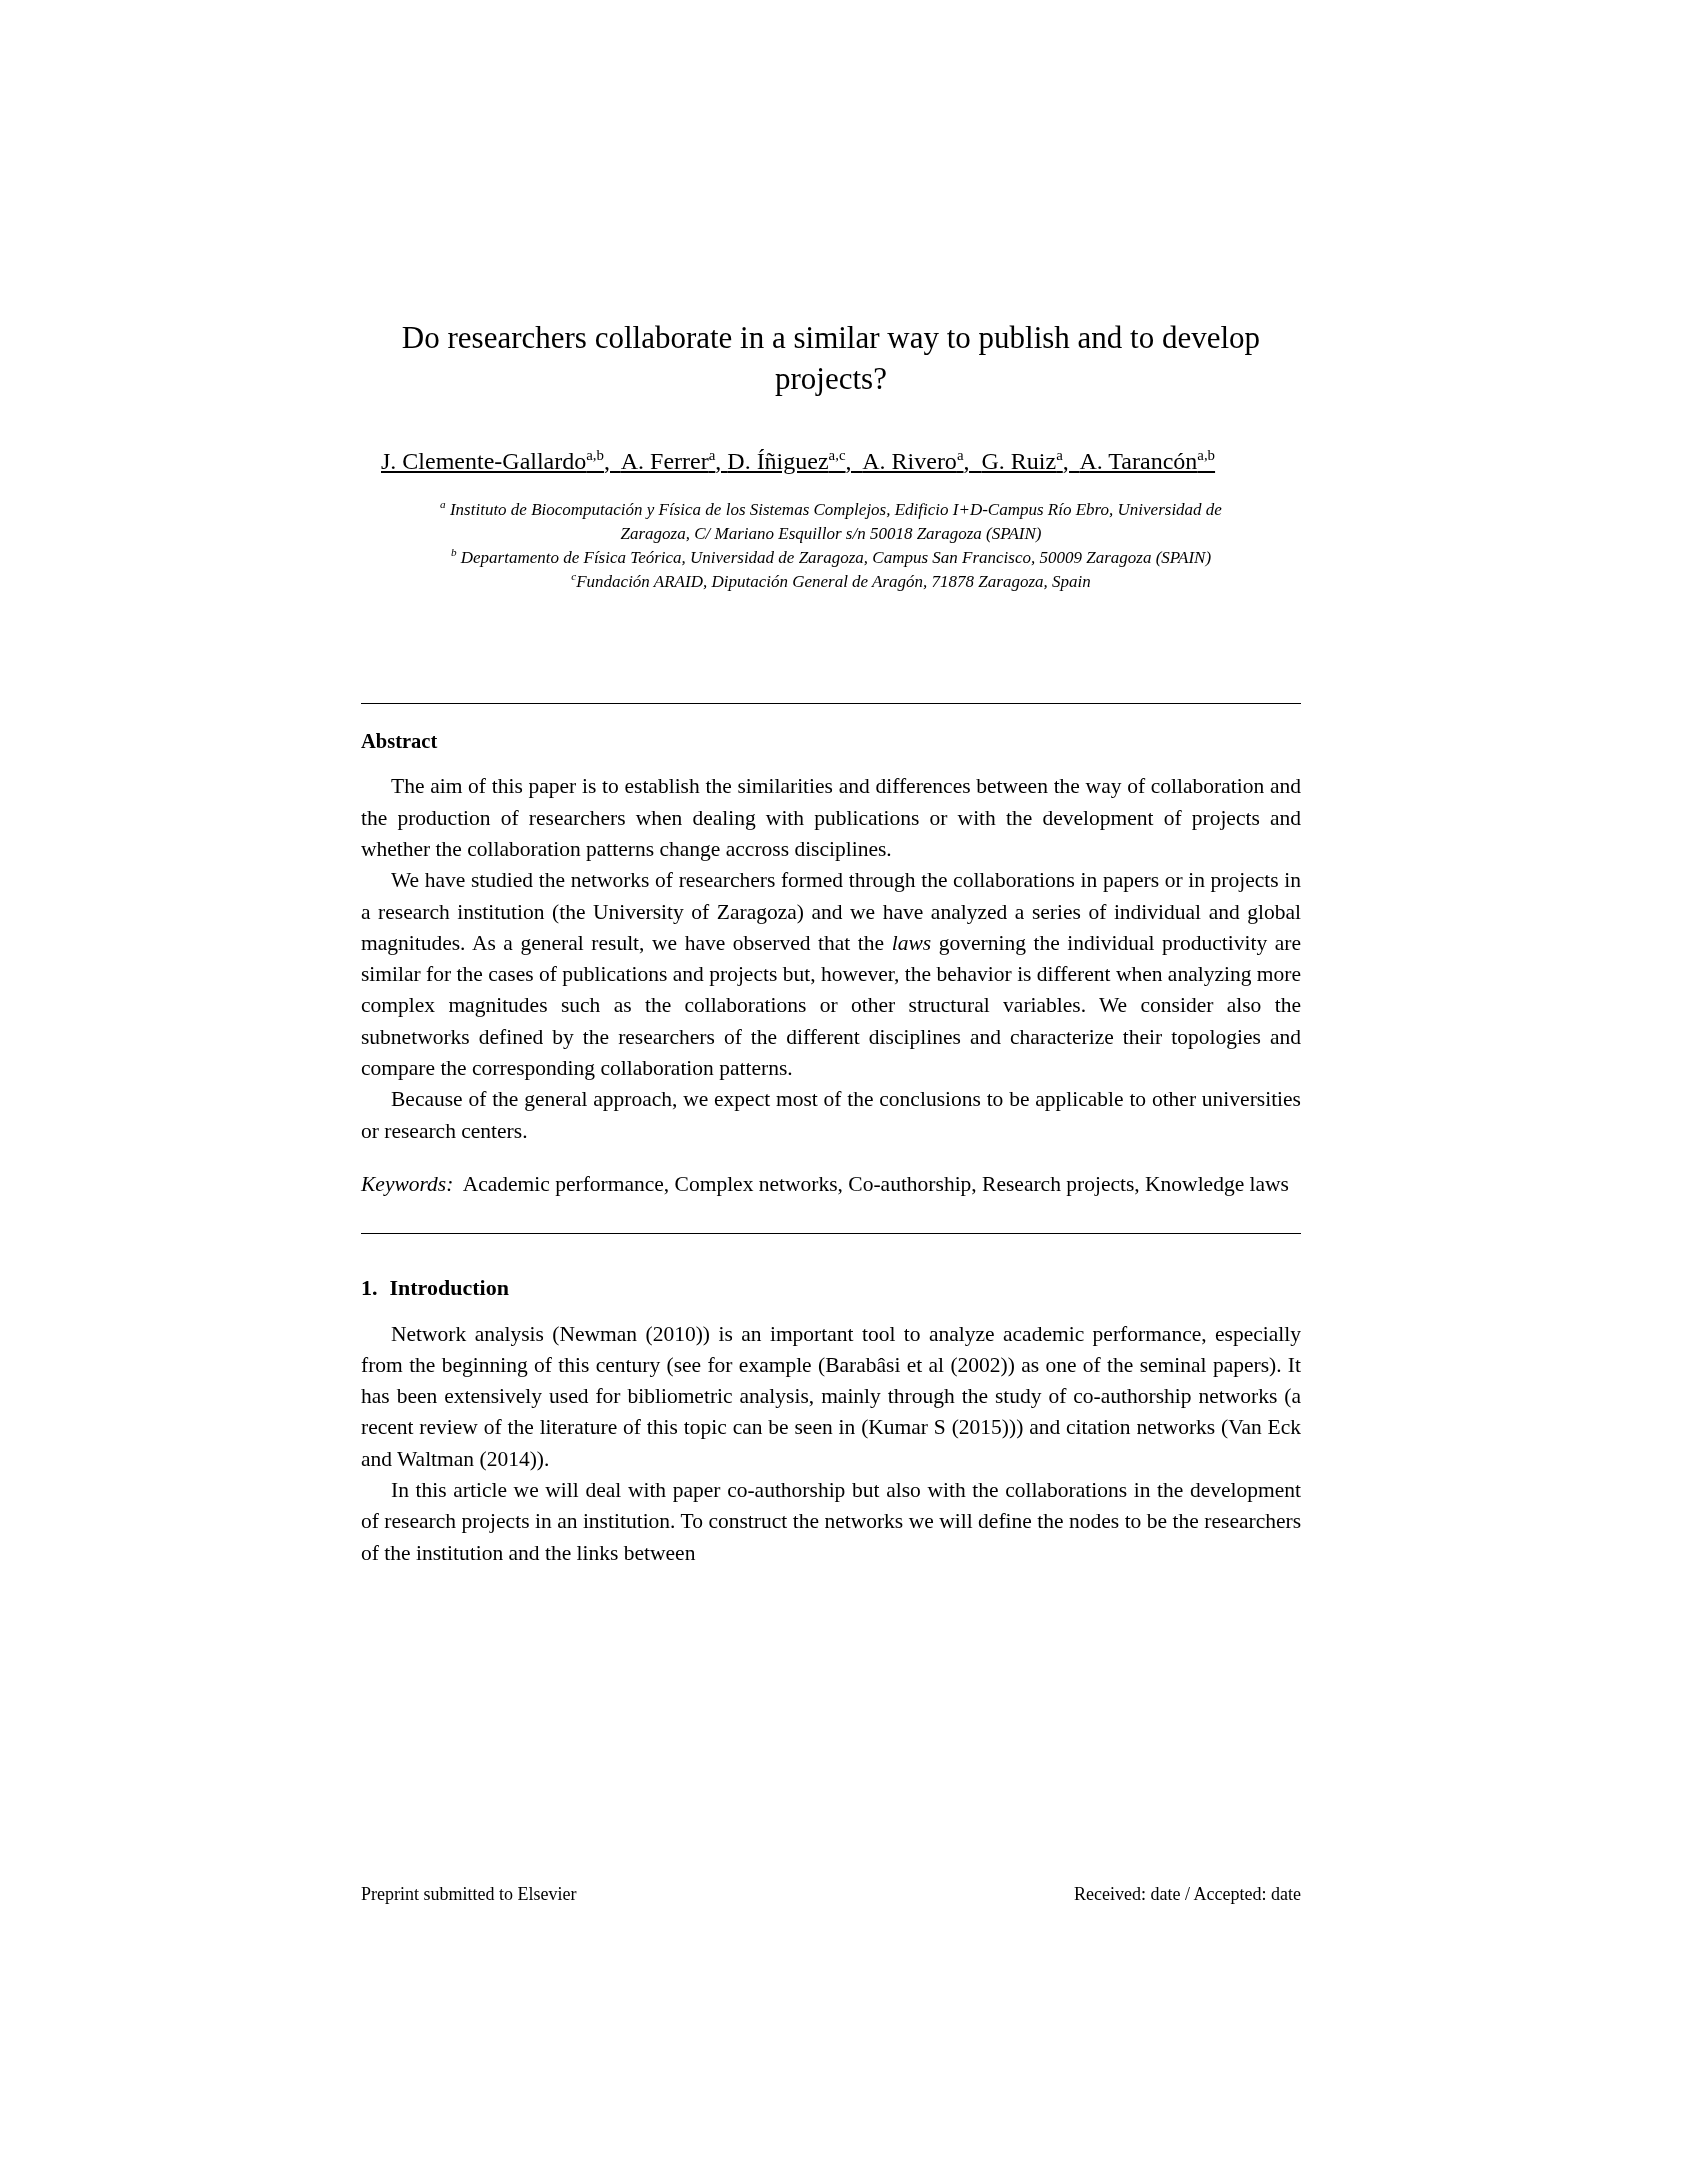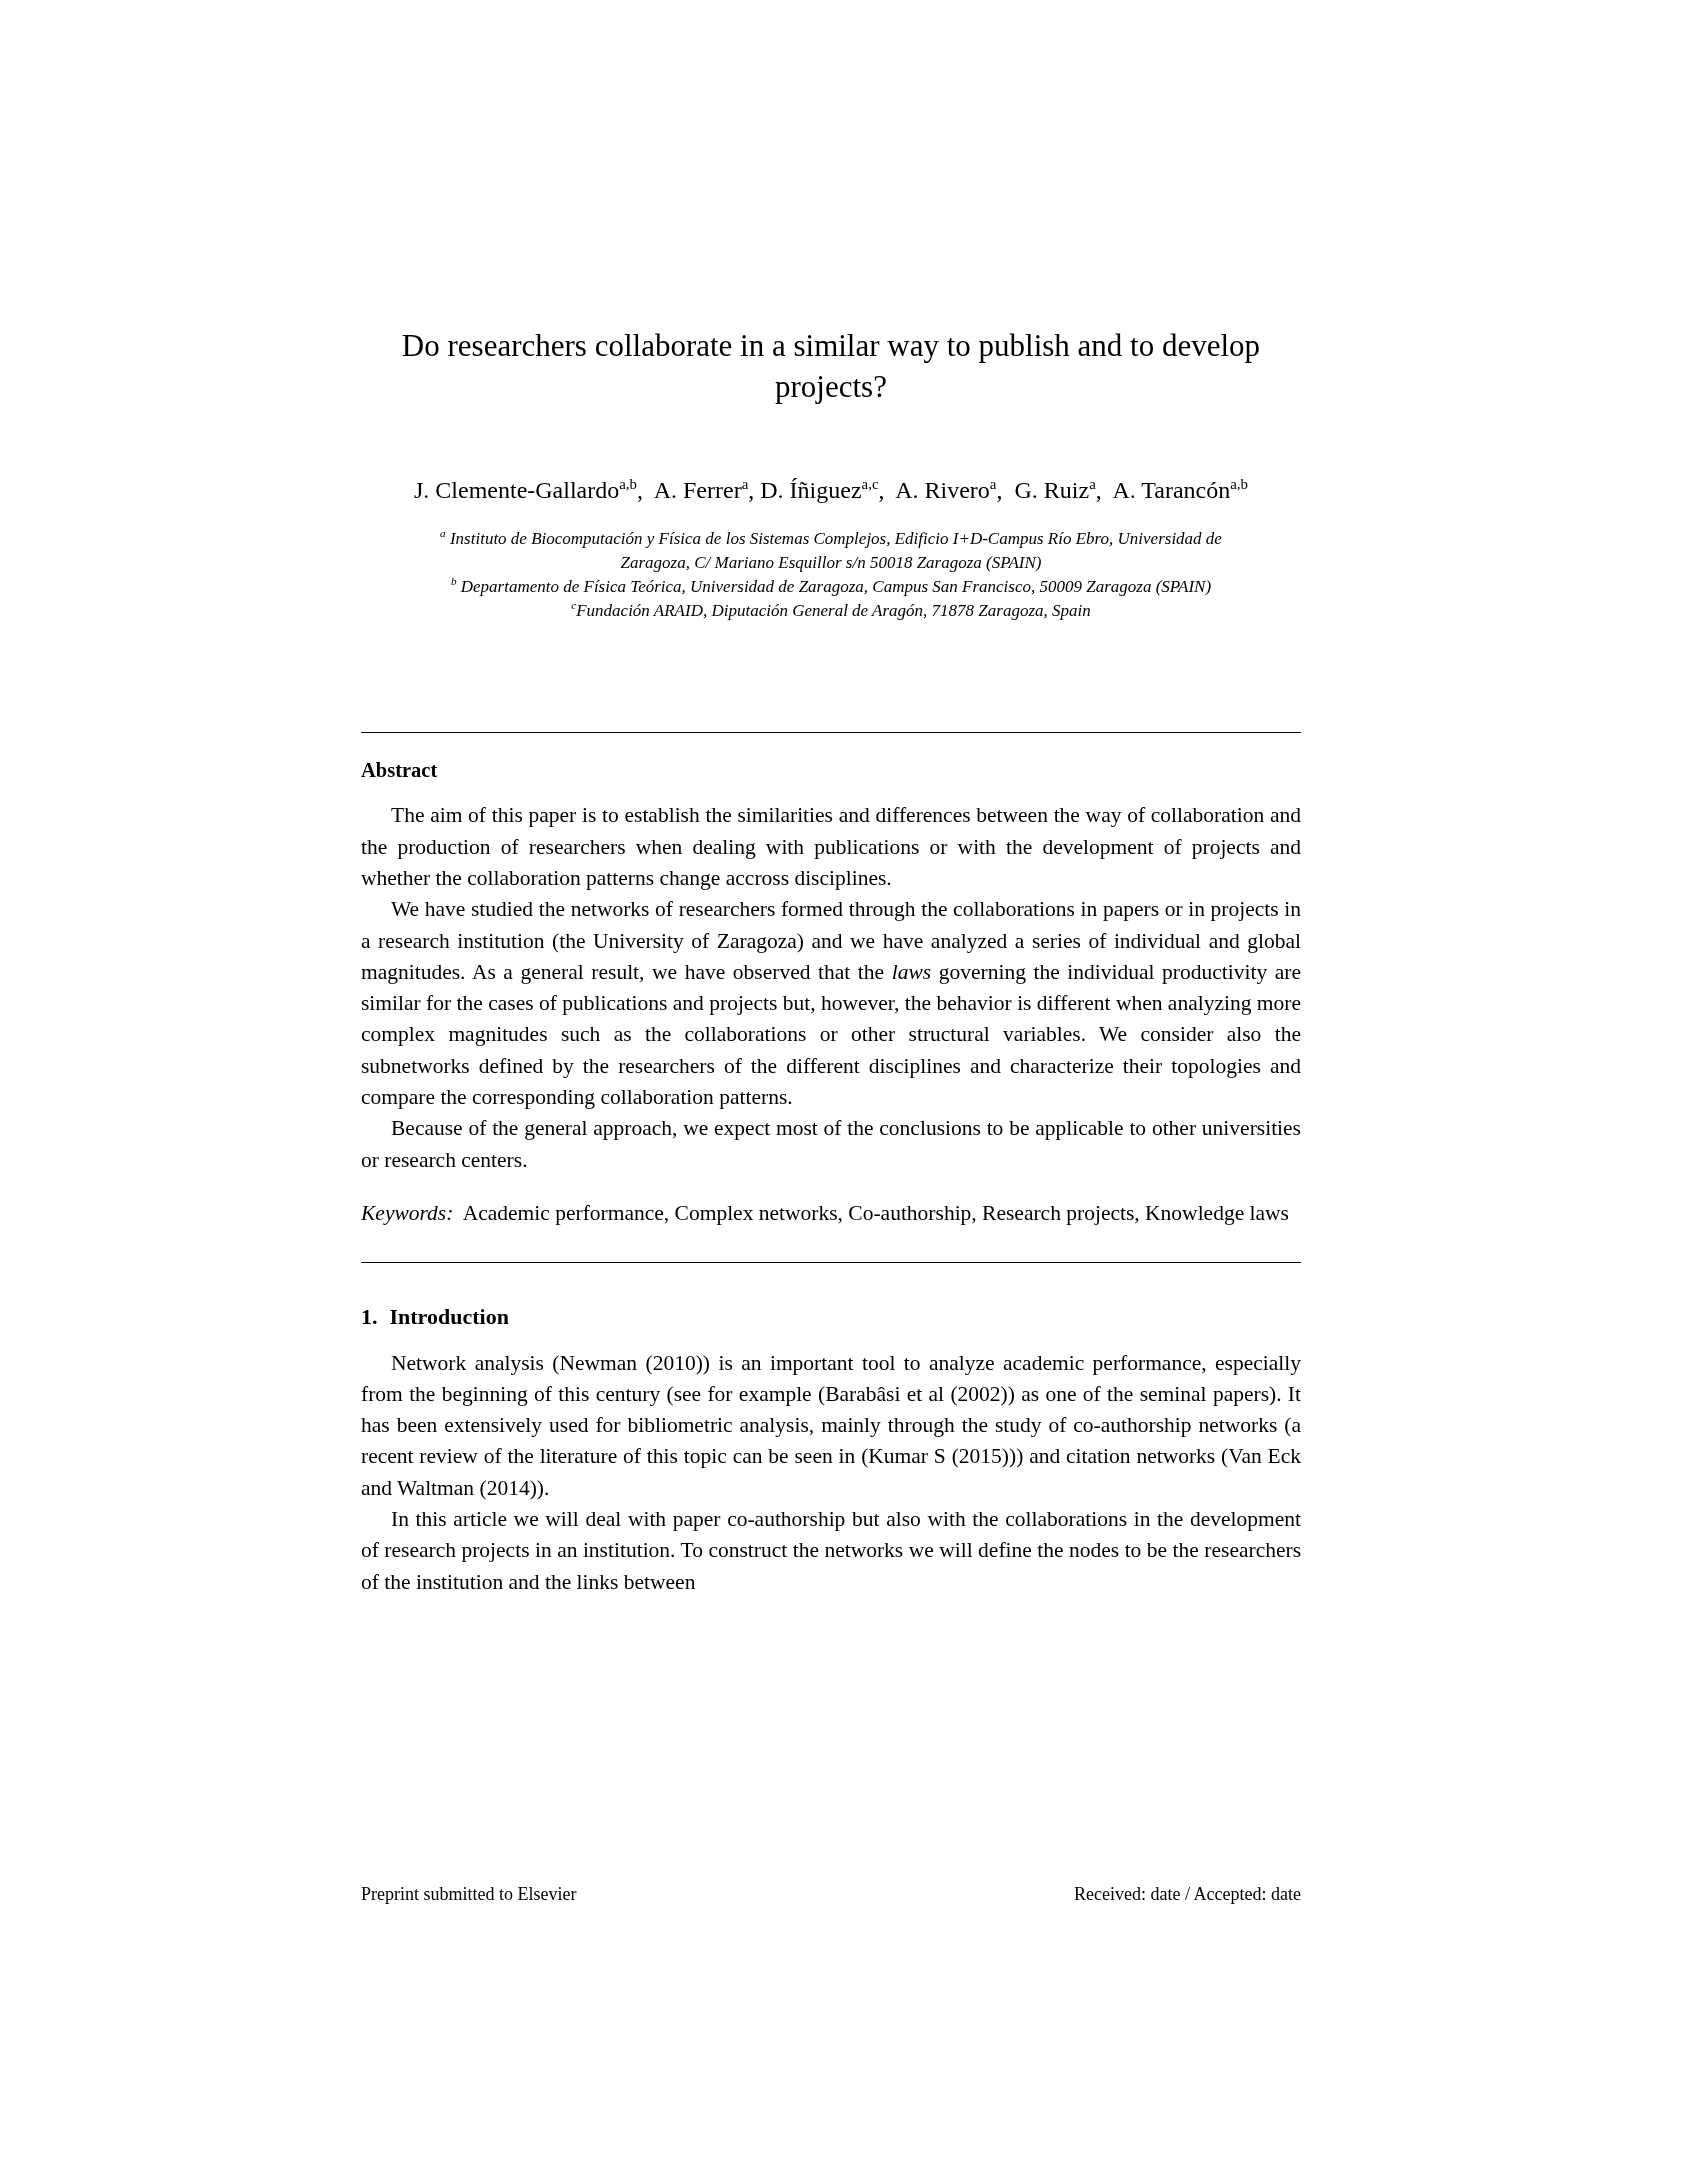--- a/index.html
+++ b/index.html
@@ -15,41 +15,42 @@
     position: relative;
     width: 1688px;
     height: 2183px;
     background: #ffffff;
     margin: 0 auto;
     overflow: hidden;
   }
   .content {
     position: absolute;
     left: 361px;
-    top: 8px;
+    top: 0;
     width: 940px;
   }
 
   
   .title {
     font-size: 31px;
     line-height: 1.32;
     text-align: center;
     margin-top: 318px;
     padding: 0 40px;
     font-weight: normal;
   }
 
   
   .authors {
     font-size: 24px;
     line-height: 1.38;
-    text-align: center;
-    margin-top: 66px;
+    text-align: left;
+    margin-top: 45px;
     padding: 0 20px;
+    text-decoration: underline;
   }
   .authors sup {
     font-size: 0.62em;
     vertical-align: super;
     line-height: 0;
   }
 
   
   .affiliations {
     margin-top: 20px;

